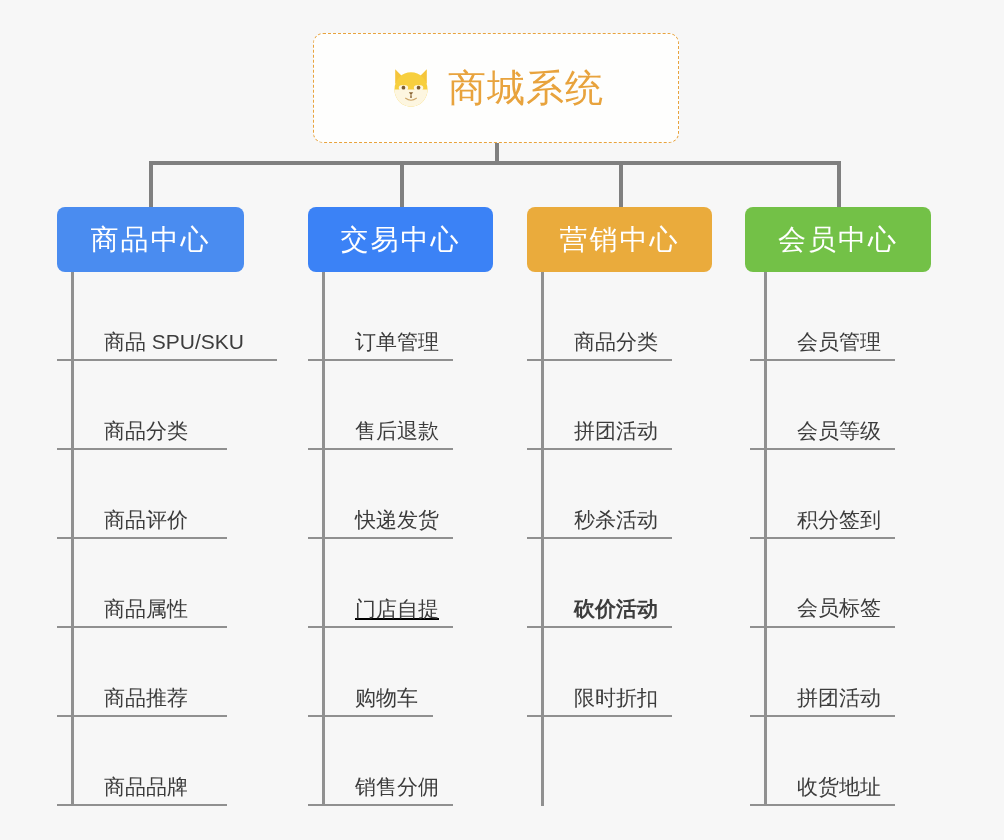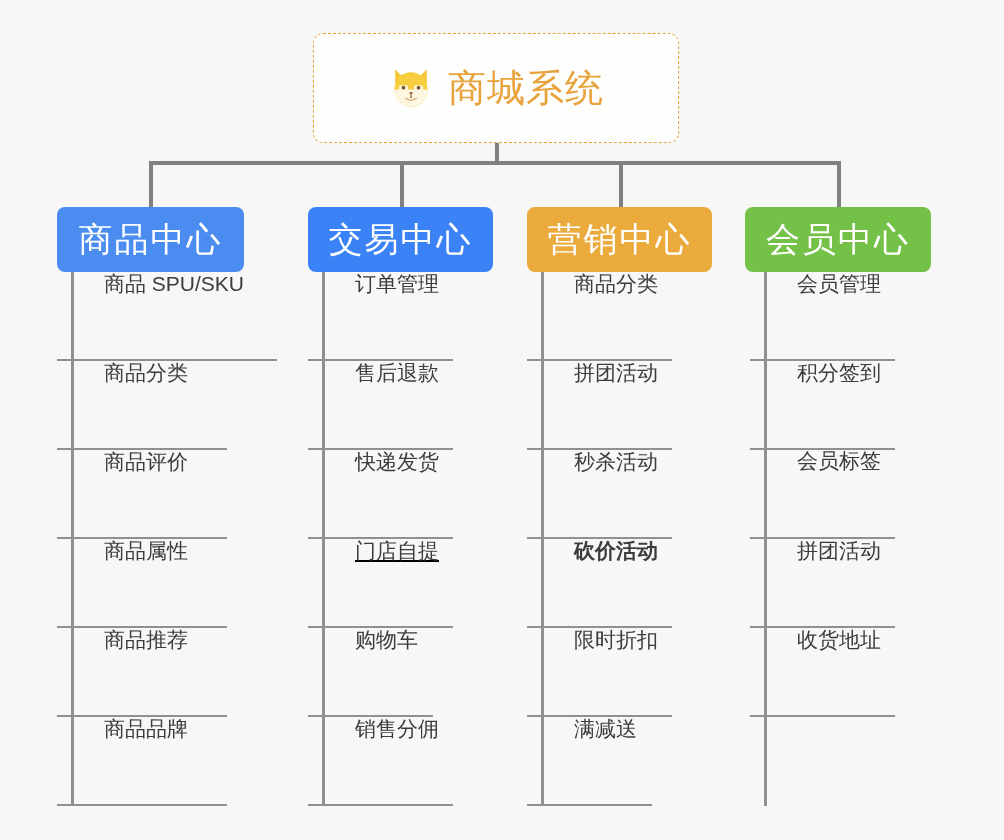--- a/index.html
+++ b/index.html
@@ -67,21 +67,21 @@
   .branch-head {
     position: absolute;
     top: 0;
     left: 0;
     height: 65px;
     border-radius: 8px;
     display: flex;
     align-items: center;
     justify-content: center;
     color: #ffffff;
-    font-size: 34px;
+    font-size: 28px;
     letter-spacing: 2px;
     box-sizing: border-box;
   }
   .branch-spine {
     position: absolute;
     width: 3px;
     background: #909090;
   }
   .leaf-list {
     position: absolute;
@@ -90,20 +90,21 @@
     margin: 0;
     padding: 0;
     list-style: none;
   }
   .leaf {
     position: relative;
     height: 89px;
     box-sizing: border-box;
     border-bottom: 2px solid #909090;
     display: flex;
+    align-items: flex-end;
     justify-content: flex-start;
   }
   .leaf-label {
     font-size: 21px;
     color: #3c3c3c;
     line-height: 1.1;
     padding-bottom: 6px;
     white-space: nowrap;
   }
 </style>
@@ -207,36 +208,36 @@
       </li>
       <li class="leaf" style="padding-left:47px; width:145px;">
         <span class="leaf-label">秒杀活动</span>
       </li>
       <li class="leaf" style="padding-left:47px; width:145px;font-weight:bold;">
         <span class="leaf-label">砍价活动</span>
       </li>
       <li class="leaf" style="padding-left:47px; width:145px;">
         <span class="leaf-label">限时折扣</span>
       </li>
-      <li class="leaf" style="padding-left:47px; width:125px;">
-        <span class="leaf-label">满减送</span>
-      </li>
     </ul>
   </div>
 
   <div class="branch" style="left:745px; width:190px;">
     <div class="branch-head" style="width: 186px; background: rgb(115, 193, 71);">
       <span>会员中心</span>
     </div>
     <div class="branch-spine" style="left:19px; top:65px; height:534px;"></div>
     <ul class="leaf-list" style="width:190px; left:5px;">
       <li class="leaf" style="padding-left:47px; width:145px;">
         <span class="leaf-label">会员管理</span>
       </li>
       <li class="leaf" style="padding-left:47px; width:145px;">
+        <span class="leaf-label">会员等级</span>
+      </li>
+      <li class="leaf" style="padding-left:47px; width:145px;">
         <span class="leaf-label">积分签到</span>
       </li>
       <li class="leaf" style="padding-left:47px; width:145px;font-family:Liberation Serif, serif;">
         <span class="leaf-label">会员标签</span>
       </li>
       <li class="leaf" style="padding-left:47px; width:145px;">
         <span class="leaf-label">拼团活动</span>
       </li>
       <li class="leaf" style="padding-left:47px; width:145px;">
         <span class="leaf-label">收货地址</span>

